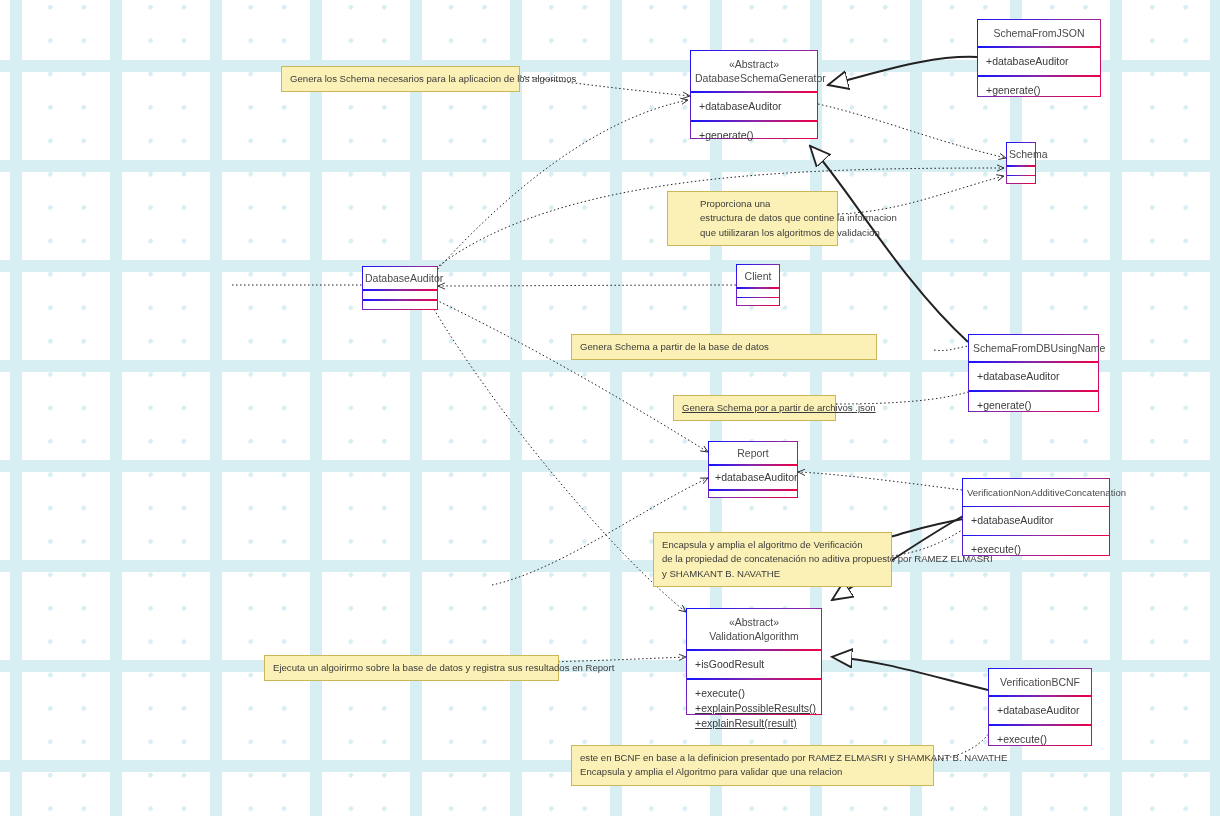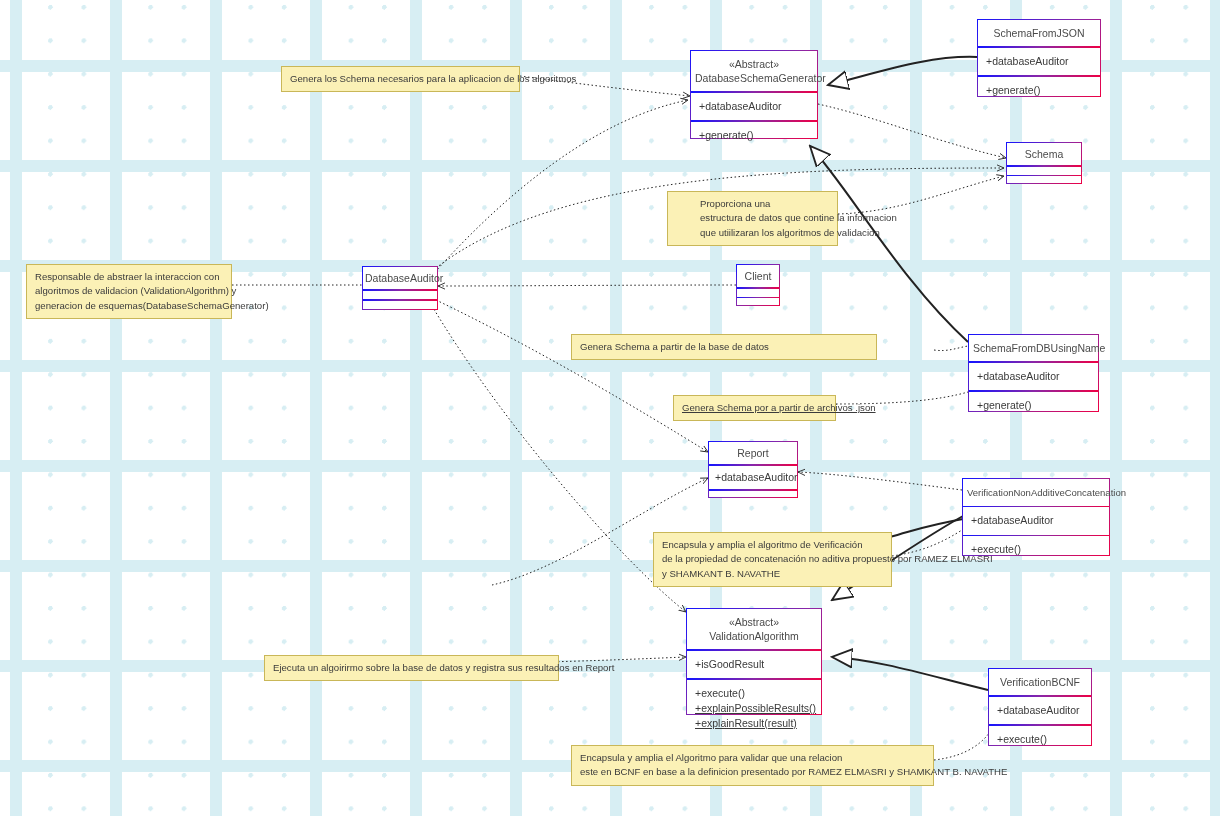--- a/index.html
+++ b/index.html
@@ -168,21 +168,21 @@
     <div class="uml-sep"></div>
     <div class="uml-compartment">
       <div>+databaseAuditor</div>
     </div>
     <div class="uml-sep"></div>
     <div class="uml-compartment">
       <div>+generate()</div>
     </div>
   </div>
 
-  <div class="uml-class" style="left:1006px; top:142px; width:76px; height:42px;">
+  <div class="uml-class" style="left:1006px; top:142px; width:30px; height:42px;">
     <div class="uml-name" style="padding:4px 2px;">
       <span>Schema</span>
     </div>
     <div class="uml-sep"></div>
     <div class="uml-compartment" style="padding:0; min-height:8px;"></div>
     <div class="uml-sep"></div>
     <div class="uml-compartment" style="padding:0; min-height:8px;"></div>
   </div>
 
   <div class="uml-class" style="left:362px; top:266px; width:76px; height:44px;">
@@ -279,25 +279,20 @@
   <div class="note" style="left:281px; top:66px; width:239px;">
     <div>Genera los Schema necesarios para la aplicacion de los algoritmos</div>
   </div>
 
   <div class="note" style="left:667px; top:191px; width:171px;padding-left:32px;">
     <div>Proporciona una</div>
     <div>estructura de datos que contine la informacion</div>
     <div>que utiilizaran los algoritmos de validacion</div>
   </div>
 
-  <div class="note" style="left:26px; top:264px; width:206px;">
-    <div>Responsable de abstraer la interaccion con</div>
-    <div>algoritmos de validacion (ValidationAlgorithm) y</div>
-    <div>generacion de esquemas(DatabaseSchemaGenerator)</div>
-  </div>
 
   <div class="note" style="left:571px; top:334px; width:306px;">
     <div>Genera Schema a partir de la base de datos</div>
   </div>
 
   <div class="note" style="left:673px; top:395px; width:163px;text-decoration:underline;">
     <div>Genera Schema por a partir de archivos .json</div>
   </div>
 
   <div class="note" style="left:653px; top:532px; width:239px;">
@@ -305,17 +300,17 @@
     <div>de la propiedad de concatenación no aditiva propuesto por RAMEZ ELMASRI</div>
     <div>y SHAMKANT B. NAVATHE</div>
   </div>
 
 
   <div class="note" style="left:264px; top:655px; width:295px;">
     <div>Ejecuta un algoirirmo sobre la base de datos y registra sus resultados en Report</div>
   </div>
 
   <div class="note" style="left:571px; top:745px; width:363px;">
+    <div>este en BCNF en base a la definicion presentado por RAMEZ ELMASRI y SHAMKANT B. NAVATHE</div>
     <div>Encapsula y amplia el Algoritmo para validar que una relacion</div>
-    <div>este en BCNF en base a la definicion presentado por RAMEZ ELMASRI y SHAMKANT B. NAVATHE</div>
   </div>
 
 </div>
 
 </body></html>

